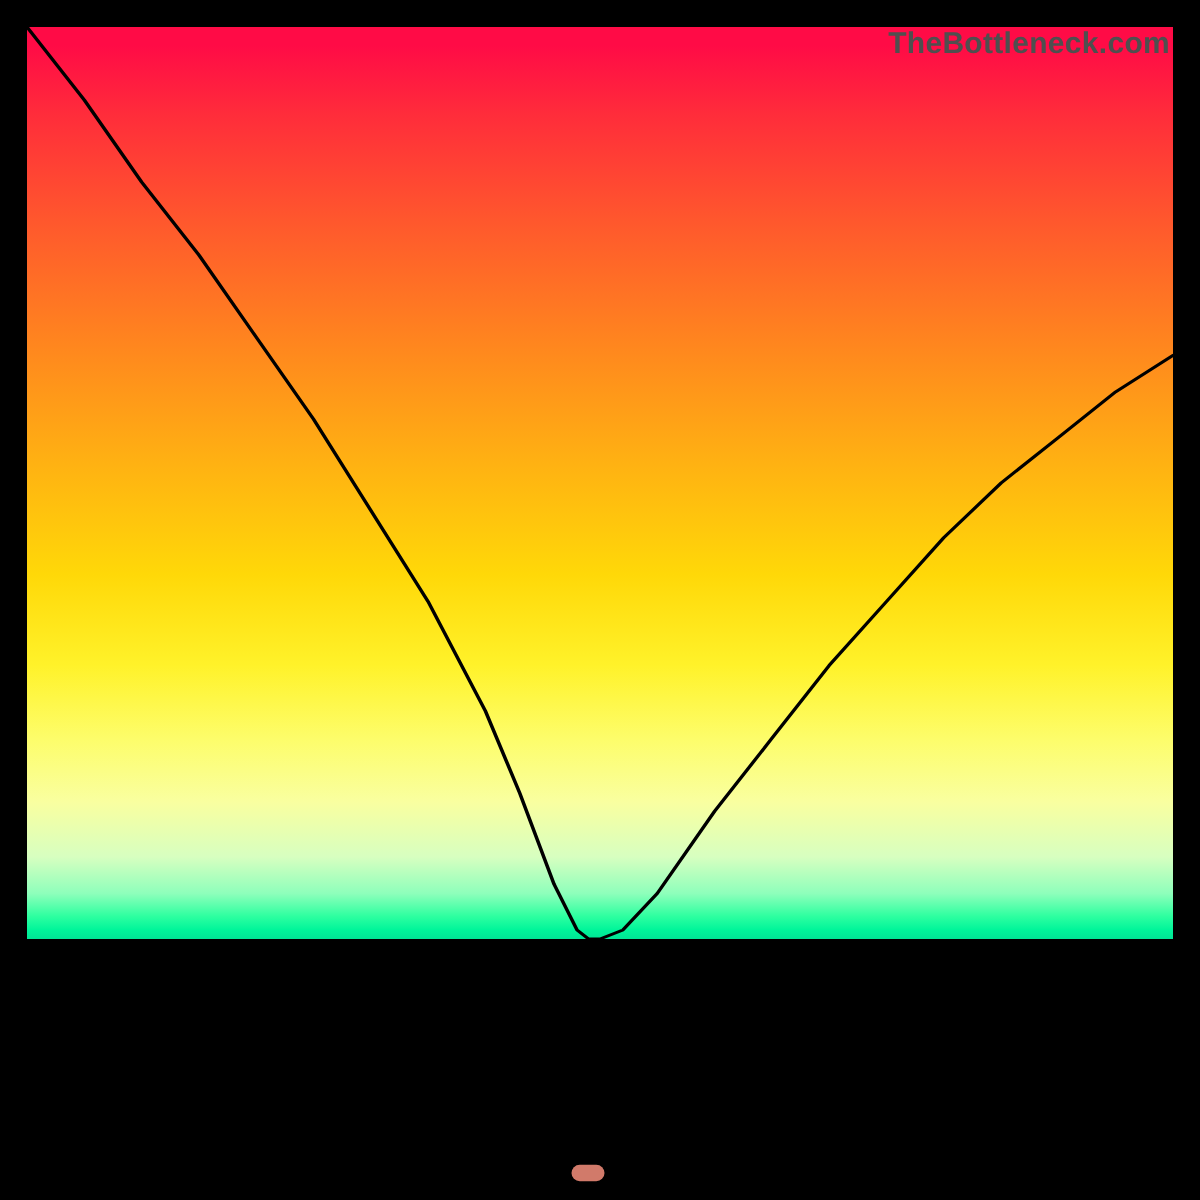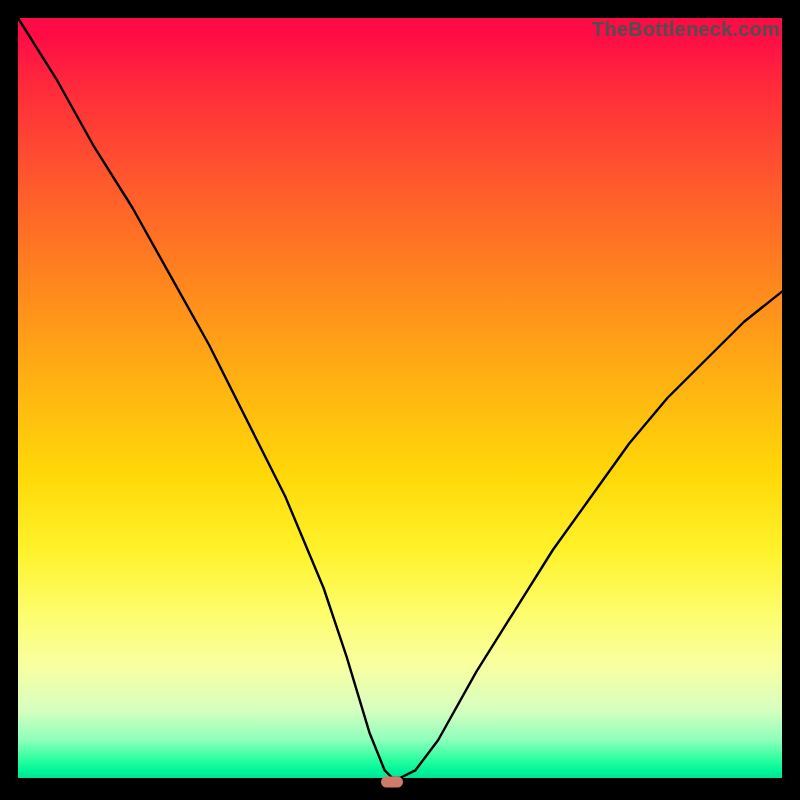--- a/index.html
+++ b/index.html
@@ -15,21 +15,21 @@
     position: relative;
     width: 800px;
     height: 800px;
     background: #000;
   }
   .plot {
     position: absolute;
     left: 18px;
     top: 18px;
     width: 764px;
-    height: 760px;
+    height: 608px;
     text-decoration: underline;
   }
   .gradient {
     position: absolute;
     inset: 0;
     background: linear-gradient(
       to bottom,
       #ff0b46 0%,
       #ff0b46 2%,
       #ff2e3a 10%,

